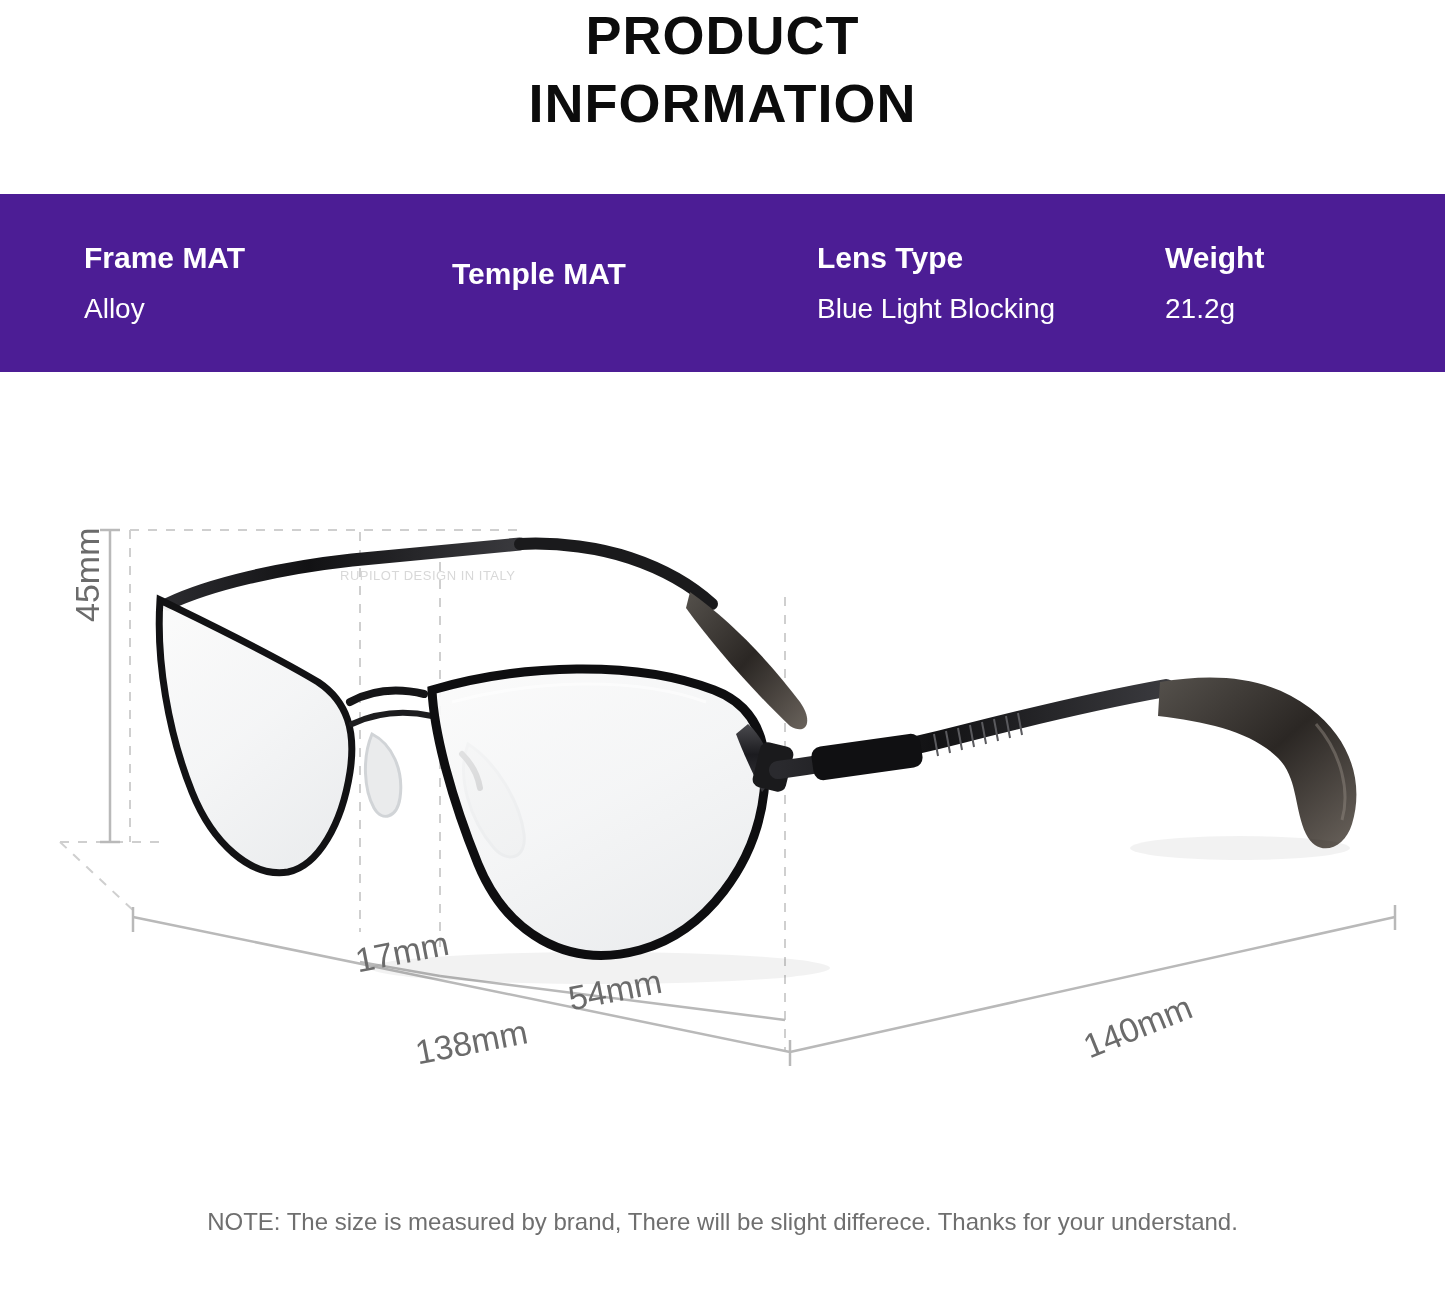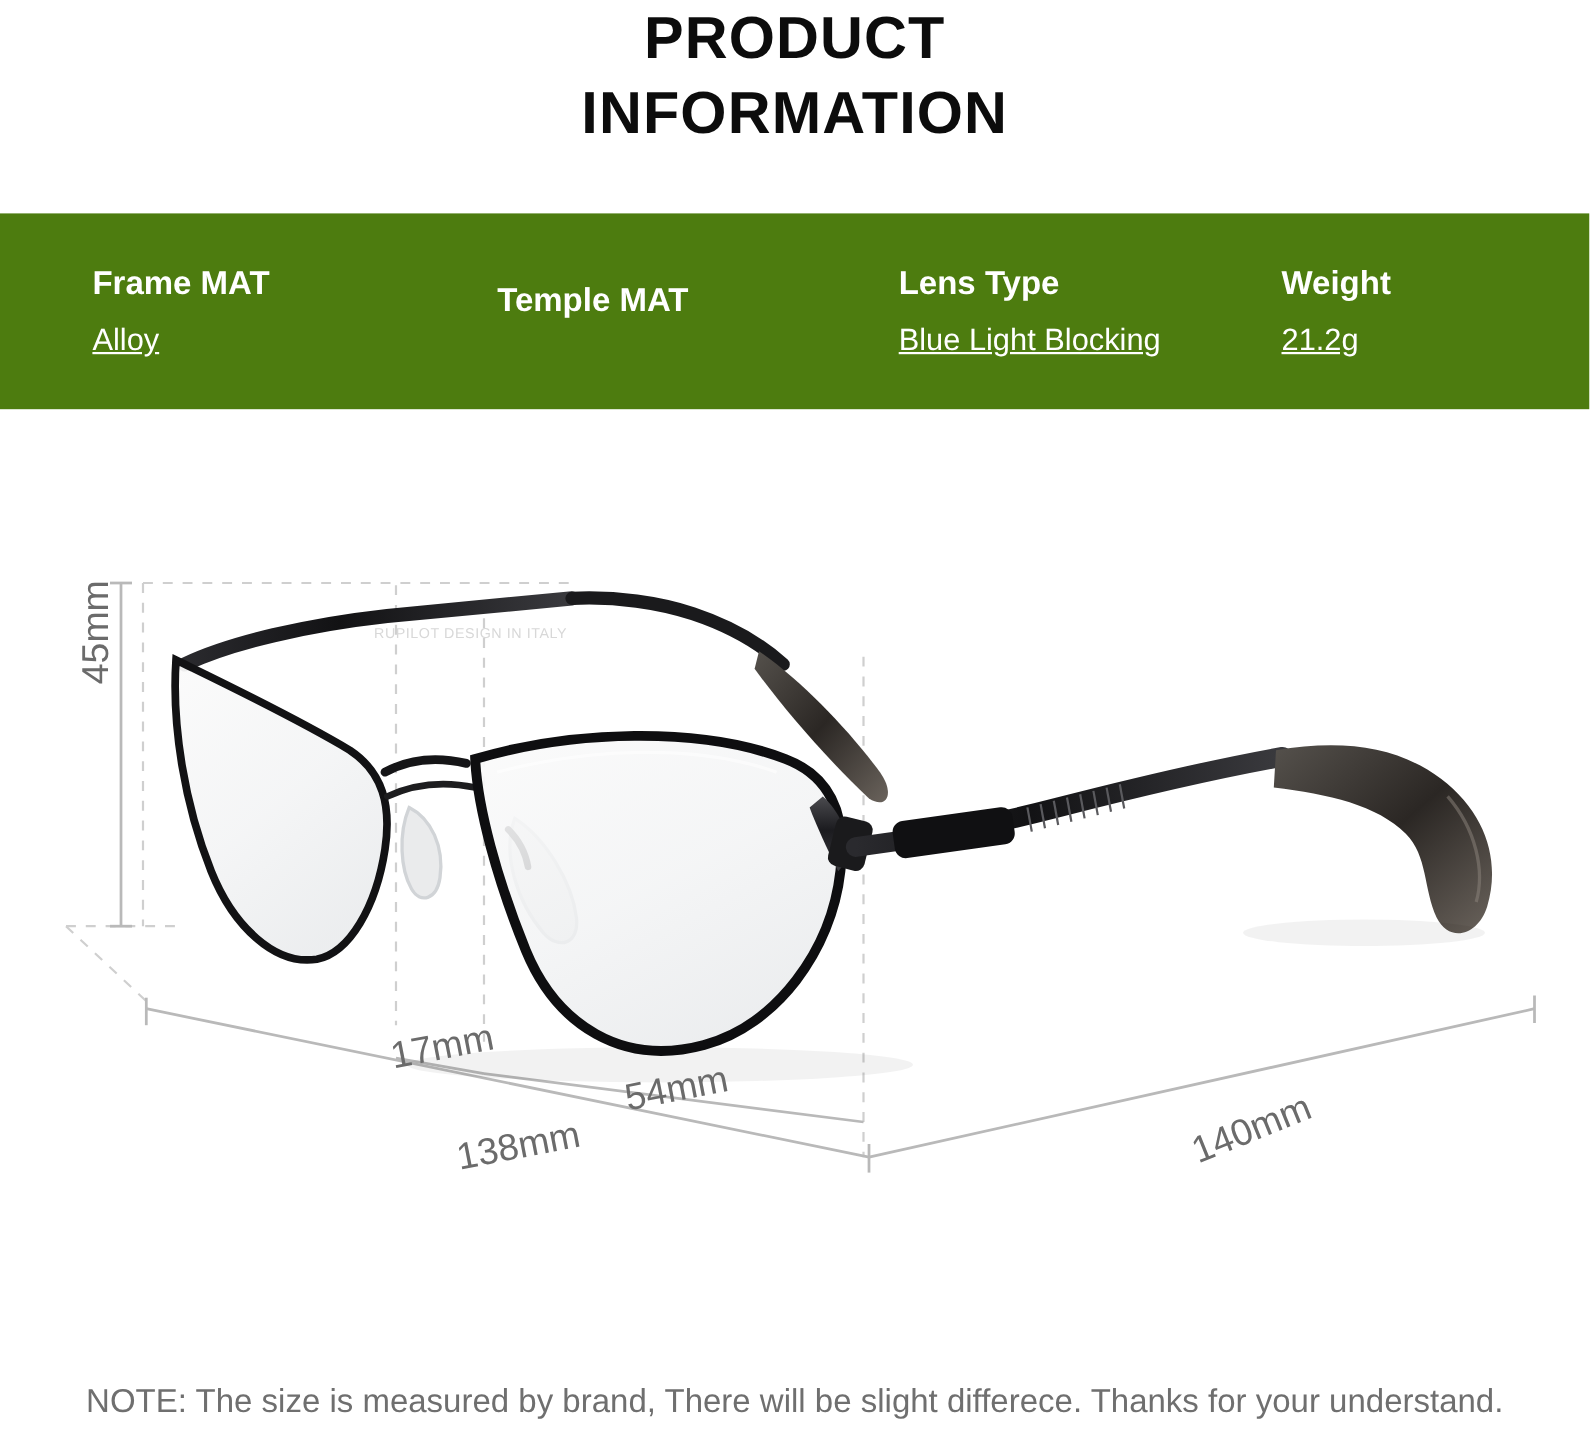--- a/index.html
+++ b/index.html
@@ -32,21 +32,21 @@
     margin-top: 14px;
   }
 
   
   .spec-band {
     position: absolute;
     top: 194px;
     left: 0;
     width: 1445px;
     height: 178px;
-    background: #4d7c0f;
+    background: #4c1d95;
     display: flex;
     align-items: stretch;
   }
   .spec-col {
     display: flex;
     flex-direction: column;
     justify-content: center;
     color: #ffffff;
   }
   .spec-col .spec-label {
@@ -54,21 +54,20 @@
     font-weight: bold;
     line-height: 1.1;
     margin-bottom: 20px;
     white-space: nowrap;
   }
   .spec-col .spec-value {
     font-size: 28px;
     font-weight: normal;
     line-height: 1.1;
     white-space: nowrap;
-    text-decoration: underline;
   }
   .col-0 { width: 370px; padding-left: 84px; box-sizing: border-box; }
   .col-1 { width: 395px; padding-left: 82px; box-sizing: border-box; }
   .col-2 { width: 400px; padding-left: 52px; box-sizing: border-box; }
   .col-3 { width: 280px; padding-left: 0px; box-sizing: border-box; }
 
   
   .diagram {
     position: absolute;
     top: 372px;
@@ -116,24 +115,24 @@
     left: 1078px;
     top: 658px;
     transform: rotate(-22deg);
     transform-origin: left top;
   }
 
   
   .note {
     position: absolute;
     left: 0;
-    top: 1258px;
+    top: 1208px;
     width: 1445px;
     text-align: center;
-    font-size: 30px;
+    font-size: 24px;
     color: #6f6f6f;
   }
 </style>
 </head>
 <body>
 
 <div class="title-block">
   <div class="title-line">PRODUCT</div>
   <div class="title-line second">INFORMATION</div>
 </div>

